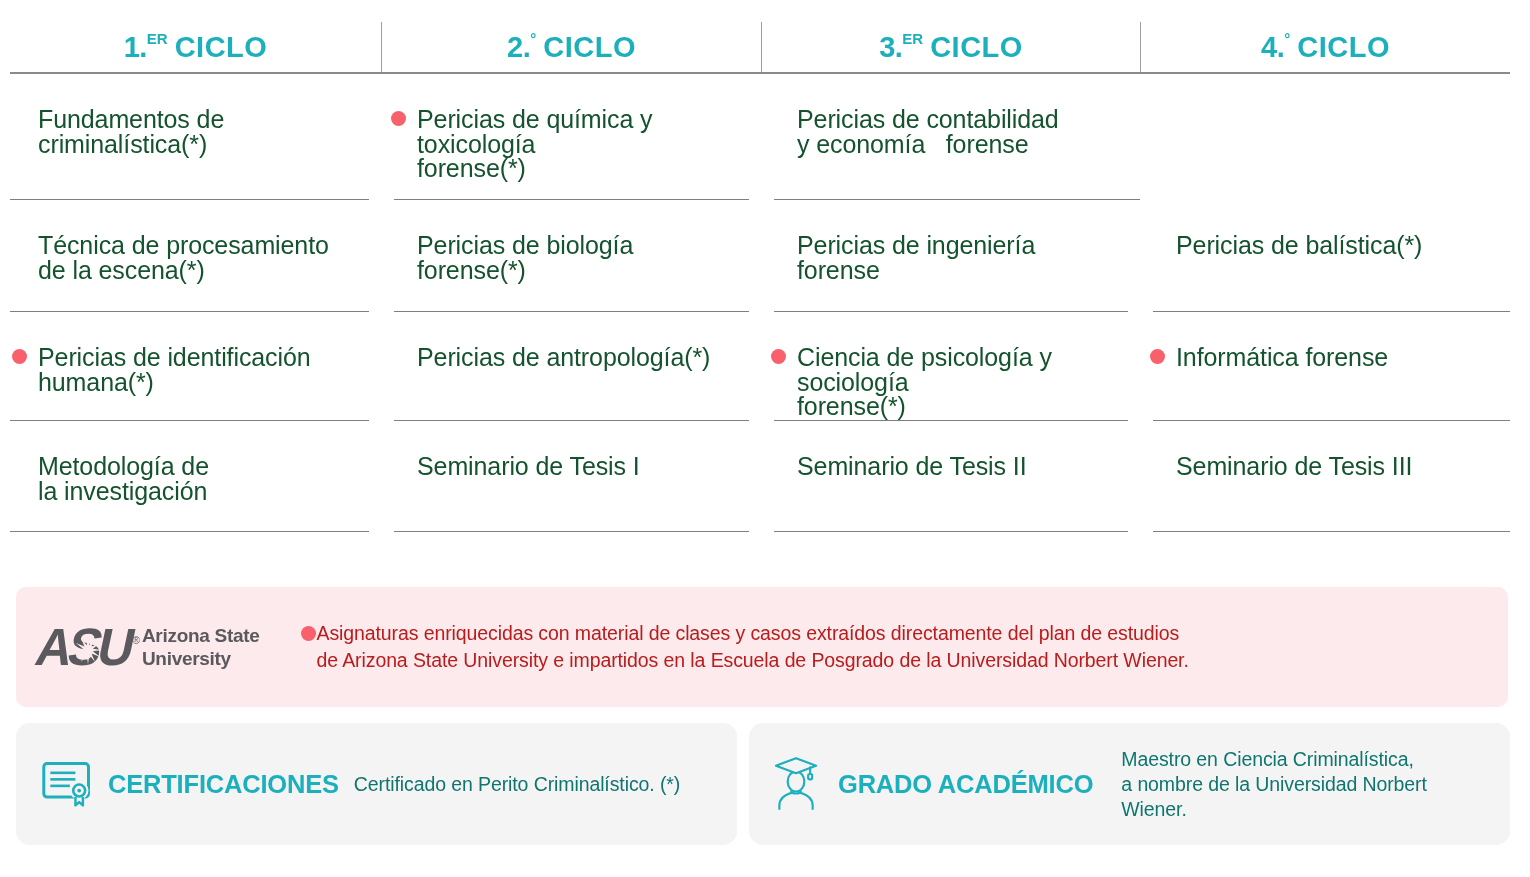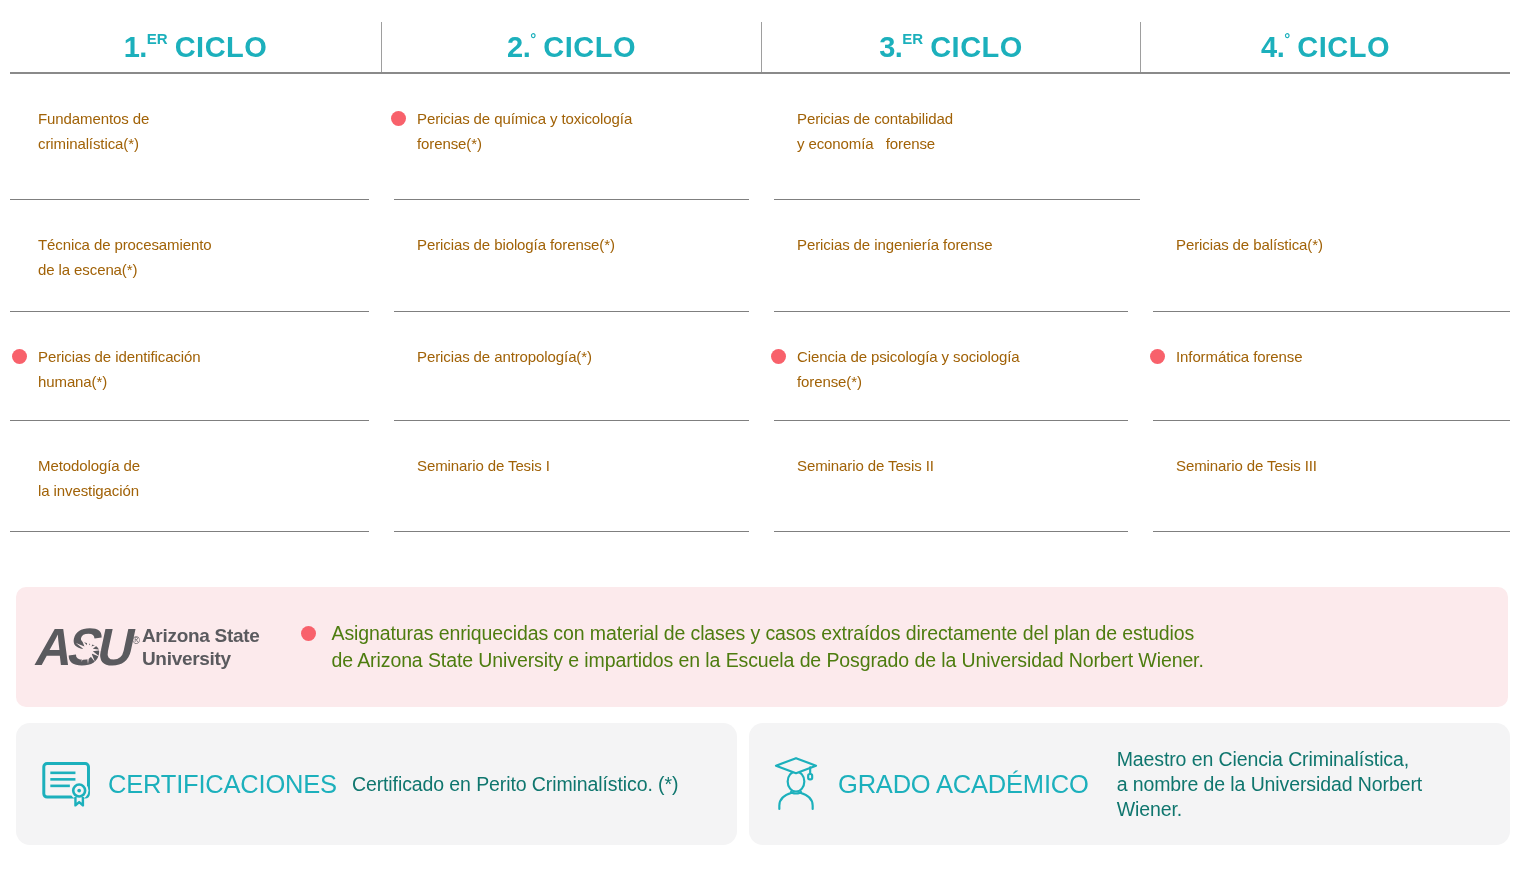--- a/index.html
+++ b/index.html
@@ -30,21 +30,21 @@
   .row-4 .cell{height:111px;}
   .cell{position:relative;box-sizing:border-box;padding:33px 22px 0 36px;}
   .row .cell:first-child{padding-left:28px;}
   .cell::after{
     content:"";position:absolute;bottom:0;left:13px;right:12px;
     height:1.5px;background:#7f7f7f;
   }
   .row .cell:first-child::after{left:0;}
   .row .cell:last-child::after{right:0;}
   .course{
-    color:#a16207;font-size:15px;line-height:24.5px;letter-spacing:-0.1px;
+    color:#14532d;font-size:25px;line-height:24.5px;letter-spacing:-0.1px;
     white-space:pre-wrap;
   }
   .dot{
     position:absolute;left:10px;top:37px;width:15px;height:15px;border-radius:50%;
     background:#f8616b;
   }
   .row .cell:first-child .dot{left:2px;}
 
   
   .banner{
@@ -62,33 +62,33 @@
   .asu-wordmark{
     margin-left:4px;color:#5a5a5e;font-weight:bold;font-size:19px;line-height:23.5px;
     letter-spacing:-0.3px;
   }
   .note{display:flex;margin-left:42px;}
   .note .dot-legend{
     width:15px;height:15px;border-radius:50%;background:#f8616b;
     flex:0 0 auto;margin-top:6px;
   }
   .note-text{
-    margin-left:15px;color:#4d7c0f;font-size:19.5px;line-height:27px;
+    color:#b91c1c;font-size:19.5px;line-height:27px;
     white-space:pre-line;letter-spacing:-0.1px;
   }
 
   
   .infobox{
     position:absolute;top:723px;height:122px;background:#f4f4f5;border-radius:14px;
     display:flex;align-items:center;box-sizing:border-box;
   }
   .box-cert{left:16px;width:721px;padding-left:25px;}
   .box-degree{left:749px;width:761px;padding-left:22px;}
   .box-title{
-    color:#1cb0bc;font-weight:400;font-size:25.5px;letter-spacing:-0.2px;white-space:nowrap;text-align:right;
+    color:#1cb0bc;font-weight:700;font-size:25.5px;letter-spacing:-0.2px;white-space:nowrap;text-align:right;
   }
   .box-cert .box-title{margin-left:13px;}
   .box-degree .box-title{margin-left:17px;}
   .box-desc{
     color:#0f766e;font-size:19.5px;line-height:25px;letter-spacing:-0.1px;
     white-space:pre-line;
   }
   .box-cert .box-desc{margin-left:15px;}
   .box-degree .box-desc{margin-left:28px;}
   .icon-svg{flex:0 0 auto;display:block;}

